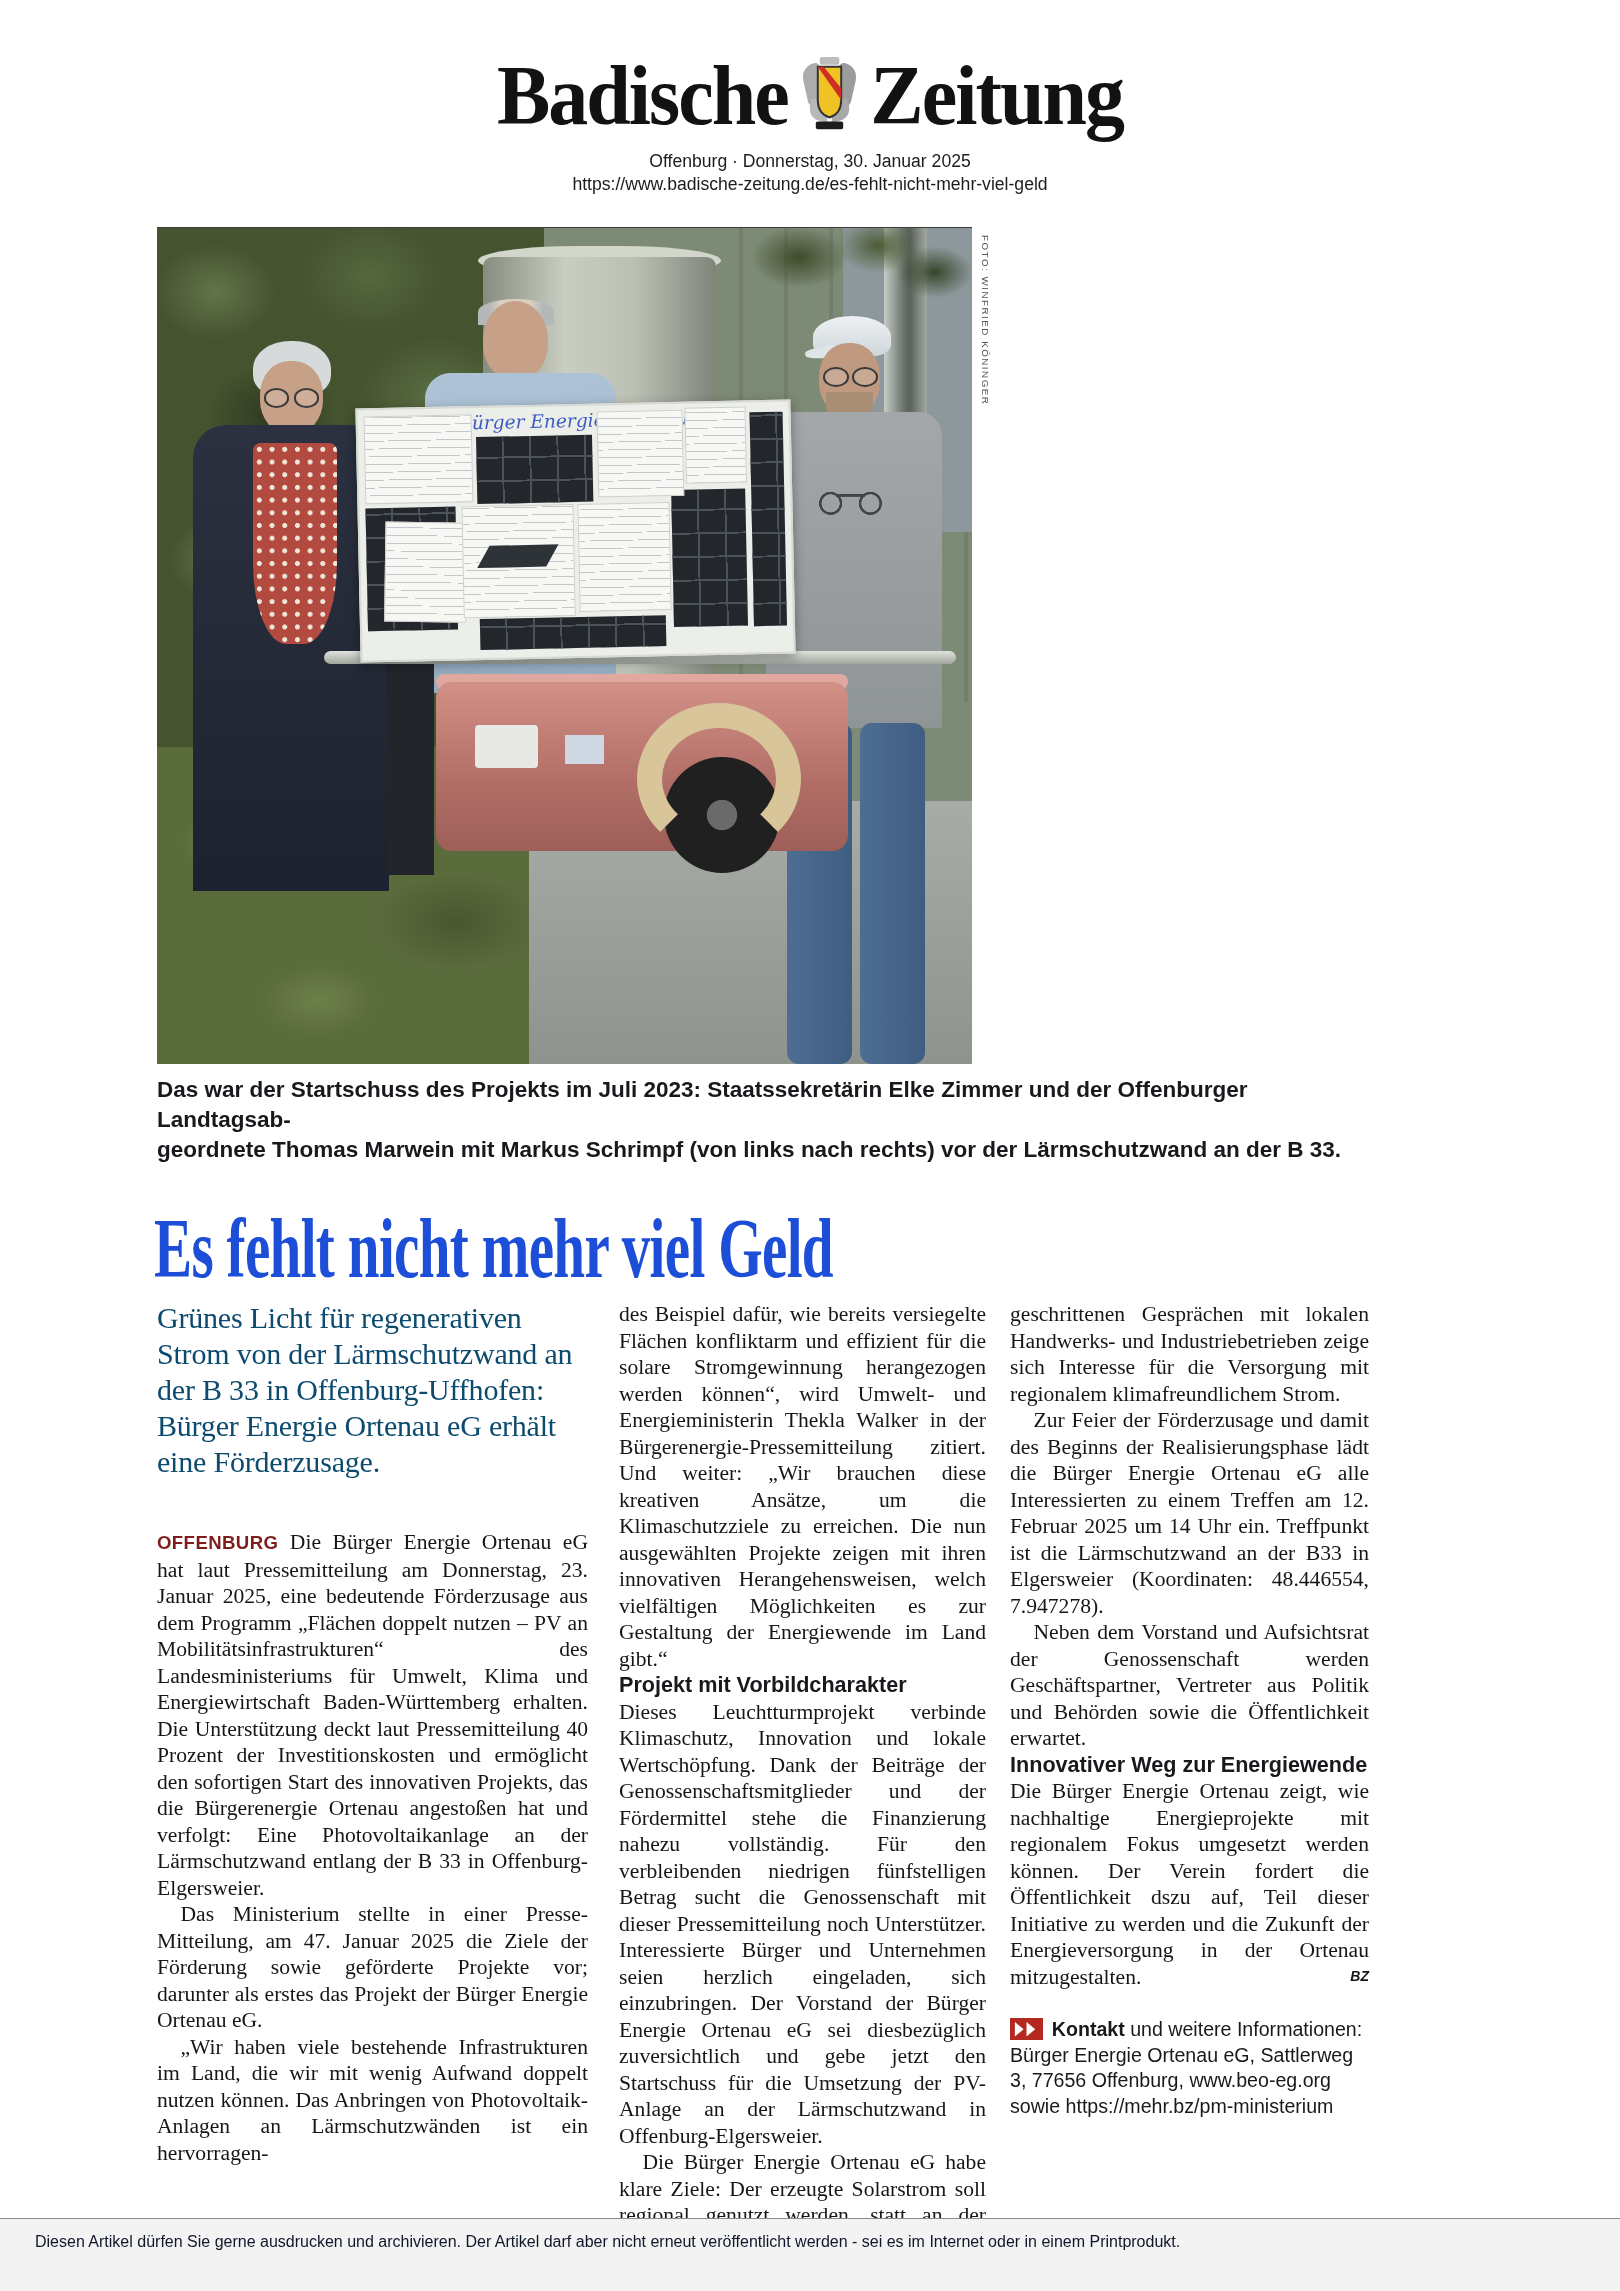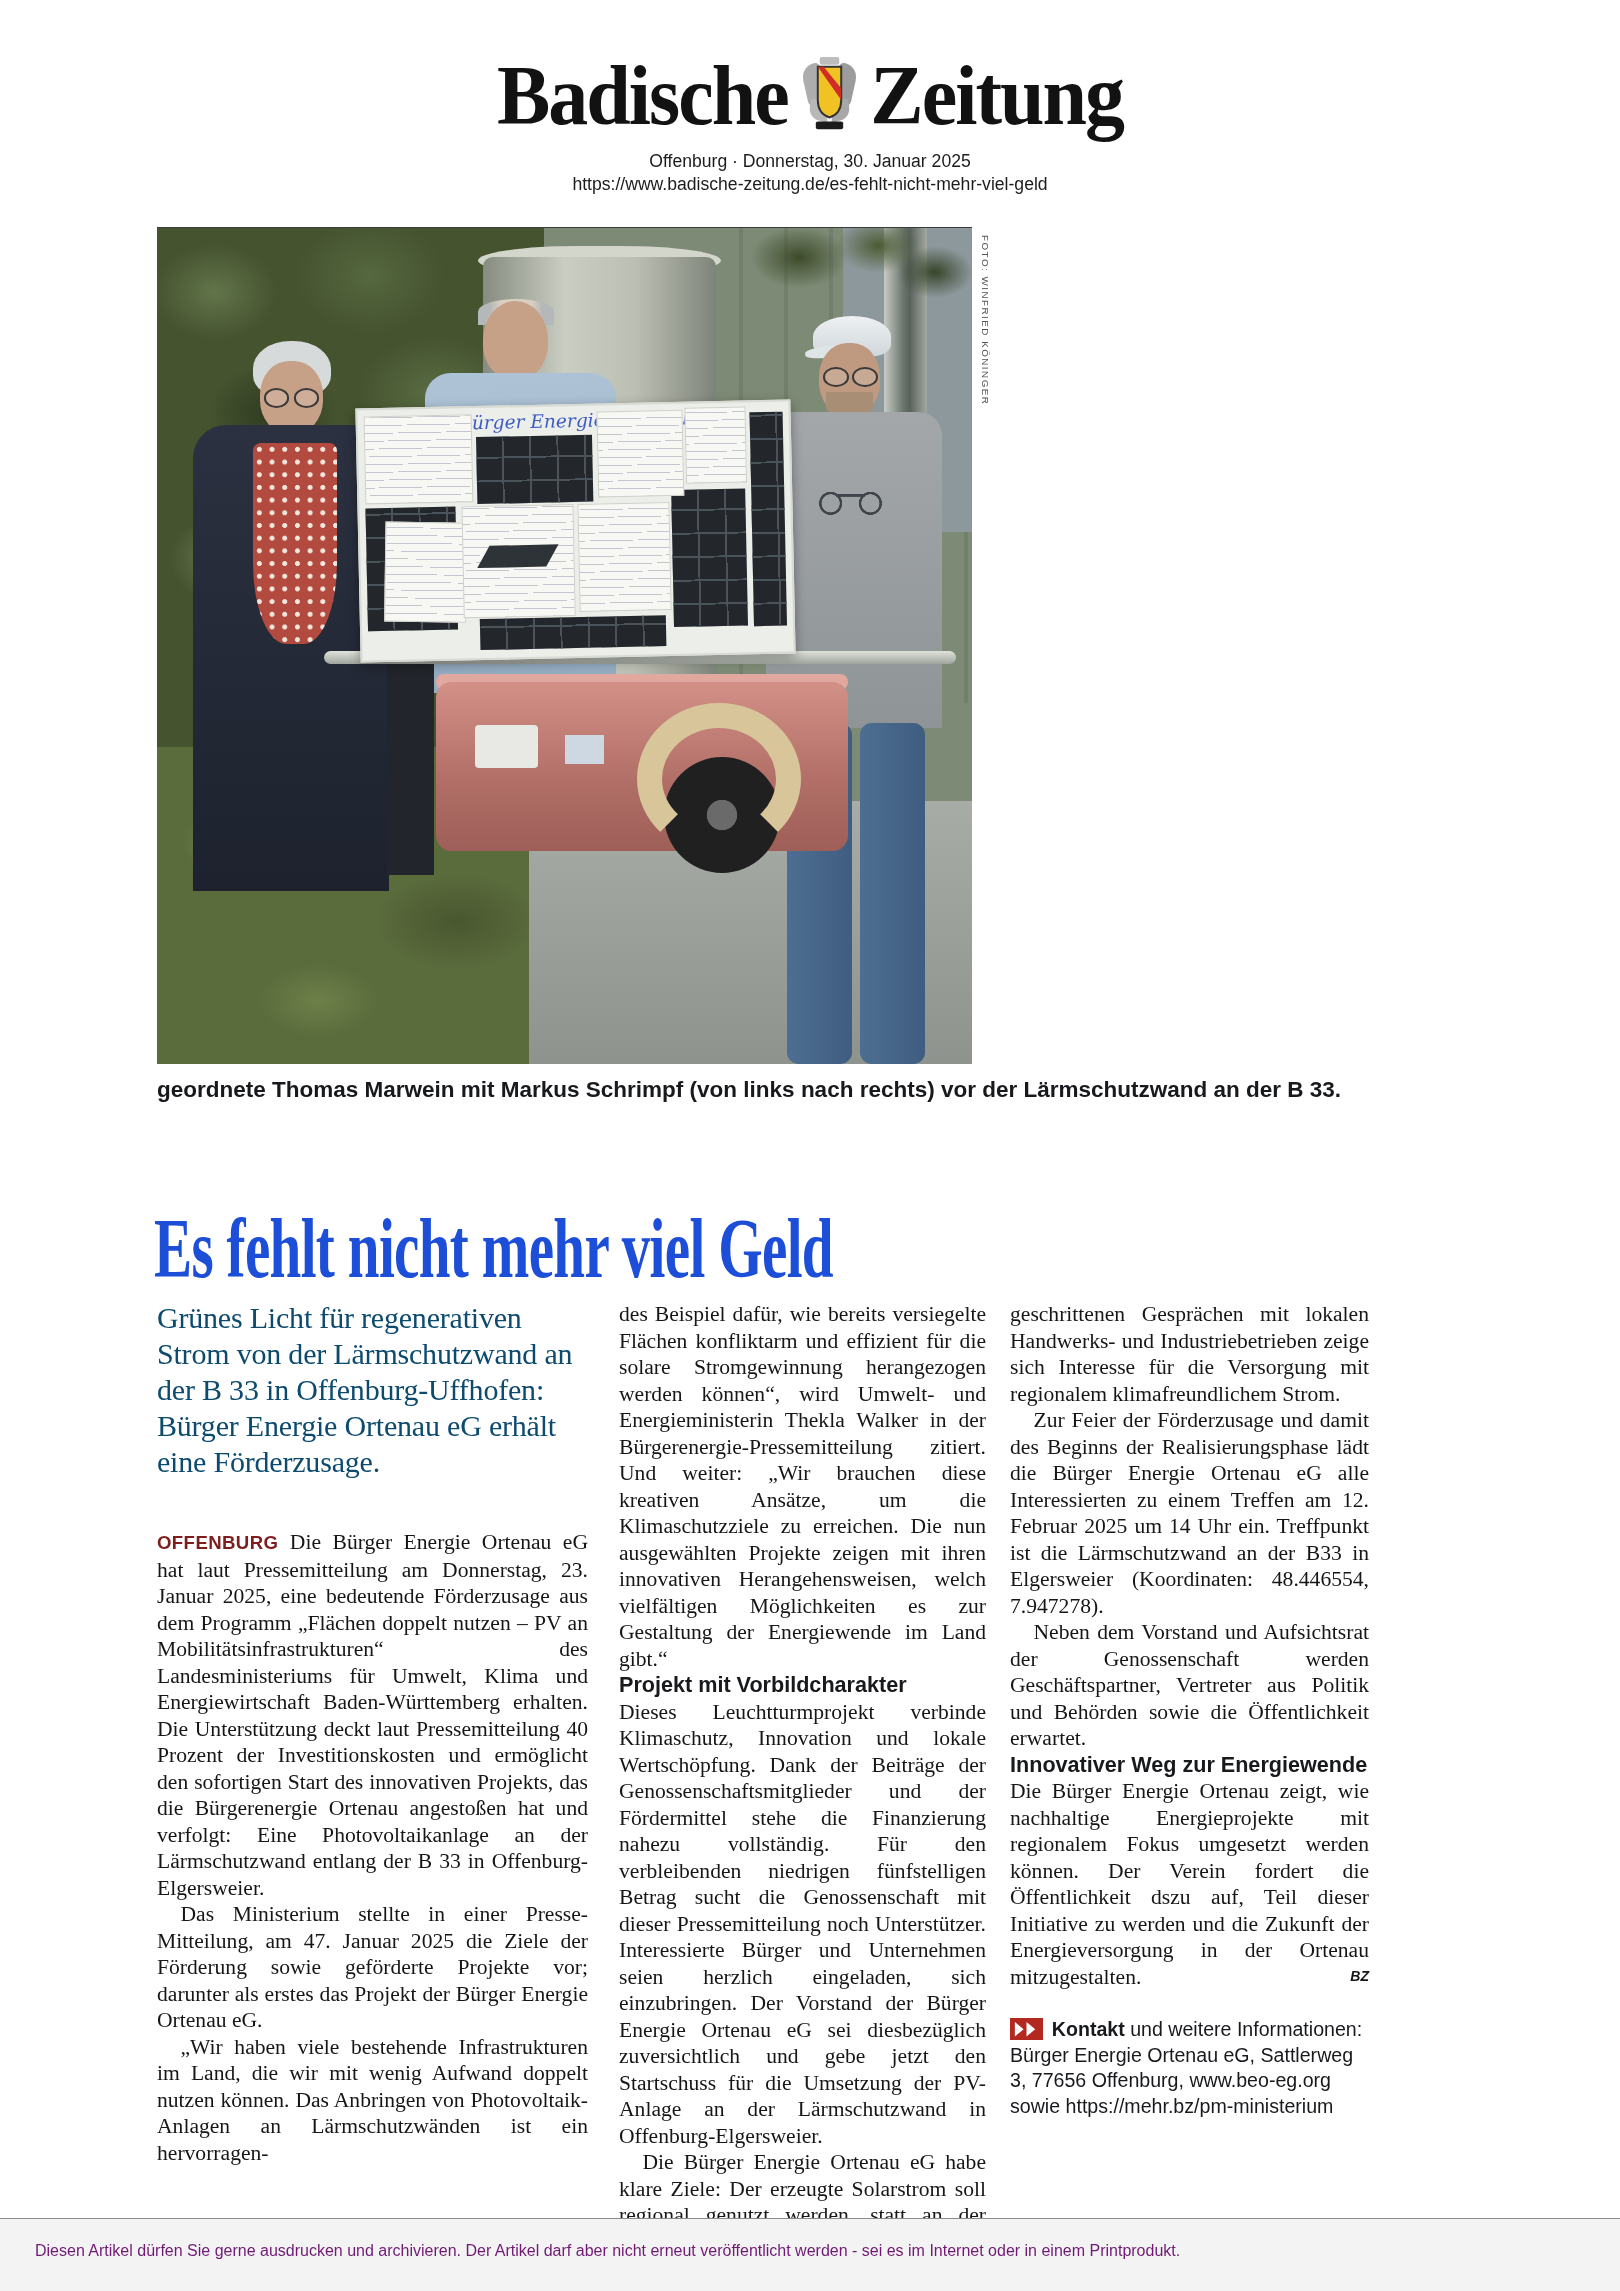--- a/index.html
+++ b/index.html
@@ -157,22 +157,22 @@
   .kontakt{margin-top:27.4px;font-family:"Liberation Sans",sans-serif;font-size:19.6px;
      line-height:25.5px;color:#17191c;text-align:left;}
   .kontakt-icon{display:inline-block;width:33px;height:22.5px;background:#b3281f;
      vertical-align:-3.9px;margin-right:8.8px;}
   .kontakt-icon svg{display:block;}
   .kontakt strong{font-weight:700;}
 
   
   .footer{position:absolute;left:0;top:2218px;width:1620px;height:74px;background:#f3f3f3;
      border-top:1px solid #8a8a8a;box-sizing:border-box;}
-  .footer-text{margin:23px 0 0 35px;font-family:"Liberation Sans",sans-serif;
-     font-size:16px;color:#701a75;}
+  .footer-text{margin:14px 0 0 35px;font-family:"Liberation Sans",sans-serif;
+     font-size:16px;color:#0f172a;}
 </style>
 </head>
 <body>
 
 <div id="page">
 
   <div class="masthead">
     <div class="logo-row">
       <span class="logo-word">Badische</span>
       <span class="crest">
@@ -258,20 +258,21 @@
       <div class="t-sticker"></div>
       <div class="t-sticker2"></div>
       <div class="t-wheel"></div>
       <div class="t-fender"></div>
     </div>
   </div>
 
   <div class="photo-credit">FOTO: WINFRIED KÖNINGER</div>
 
   <div class="caption">
+    <div>Das war der Startschuss des Projekts im Juli 2023: Staatssekretärin Elke Zimmer und der Offenburger Landtagsab-</div>
     <div>geordnete Thomas Marwein mit Markus Schrimpf (von links nach rechts) vor der Lärmschutzwand an der B 33.</div>
   </div>
 
   <h1 class="headline">
     <span class="headline-inner">Es fehlt nicht mehr viel Geld</span>
   </h1>
   <div class="lead">Grünes Licht für regenerativen Strom von der Lärmschutzwand an der B 33 in Offenburg-Uffhofen: Bürger Energie Ortenau eG erhält eine Förderzusage.</div>
 
   <div class="col col1">
     <p><span class="loc-tag">OFFENBURG</span> <span>Die Bürger Energie Ortenau eG hat laut Pressemitteilung am Donnerstag, 23. Januar 2025, eine bedeutende Förderzusage aus dem Programm „Flächen doppelt nutzen – PV an Mobilitätsinfrastrukturen“ des Landesministeriums für Umwelt, Klima und Energiewirtschaft Baden-Württemberg erhalten. Die Unterstützung deckt laut Pressemitteilung 40 Prozent der Investitionskosten und ermöglicht den sofortigen Start des innovativen Projekts, das die Bürgerenergie Ortenau angestoßen hat und verfolgt: Eine Photovoltaikanlage an der Lärmschutzwand entlang der B 33 in Offenburg-Elgersweier.</span></p>

